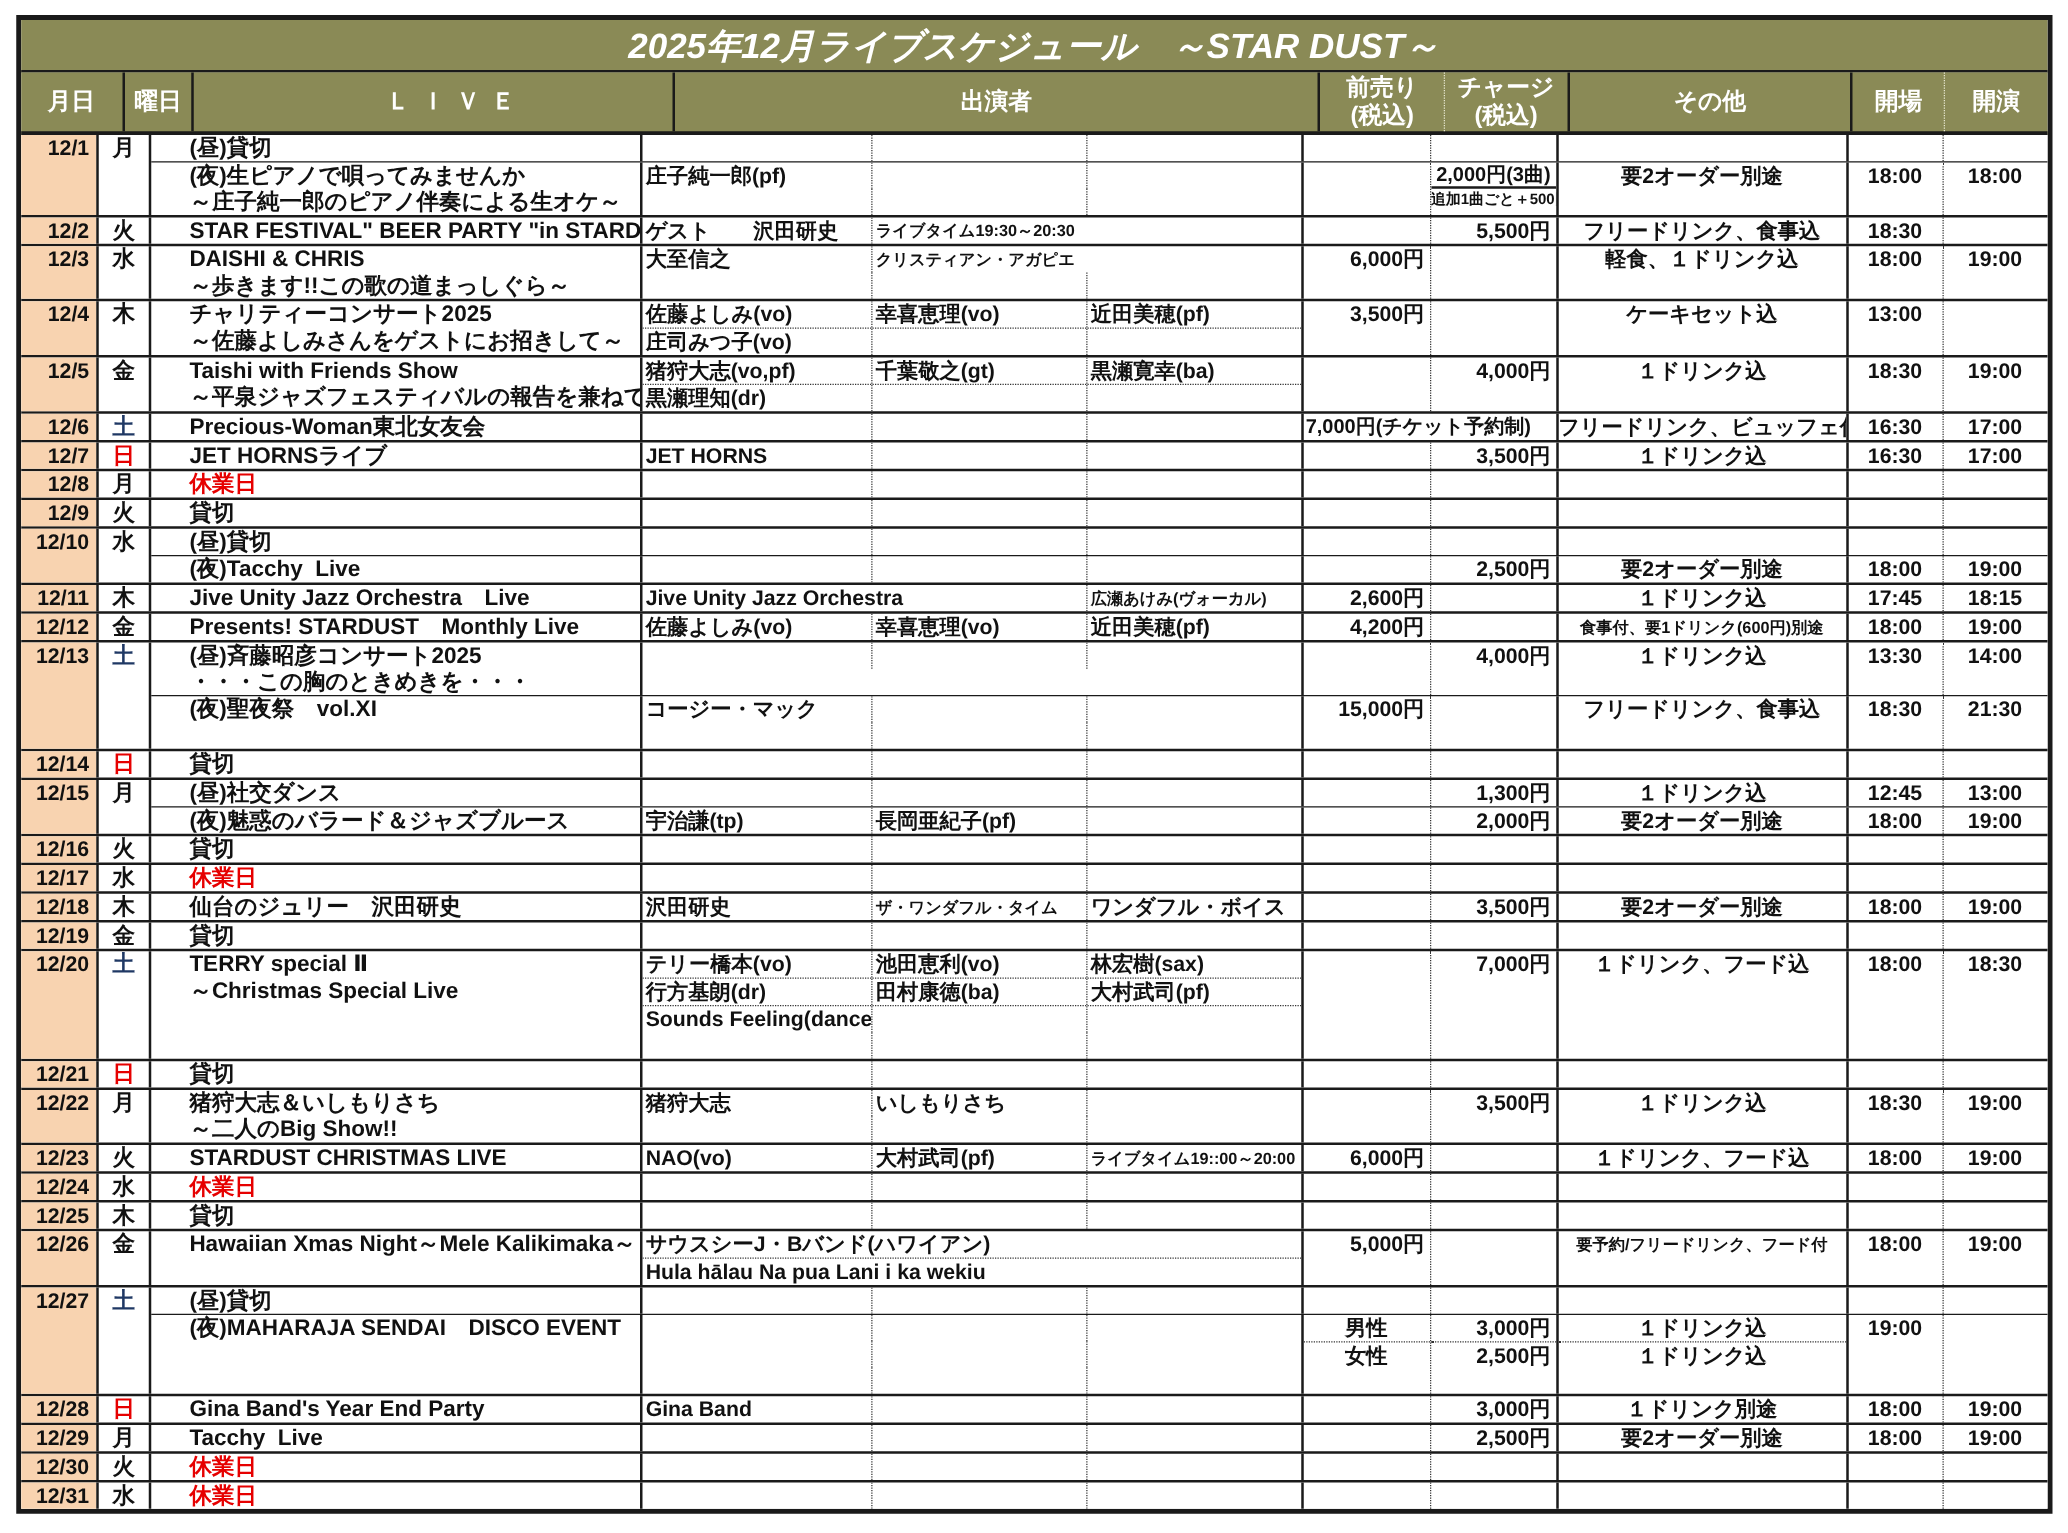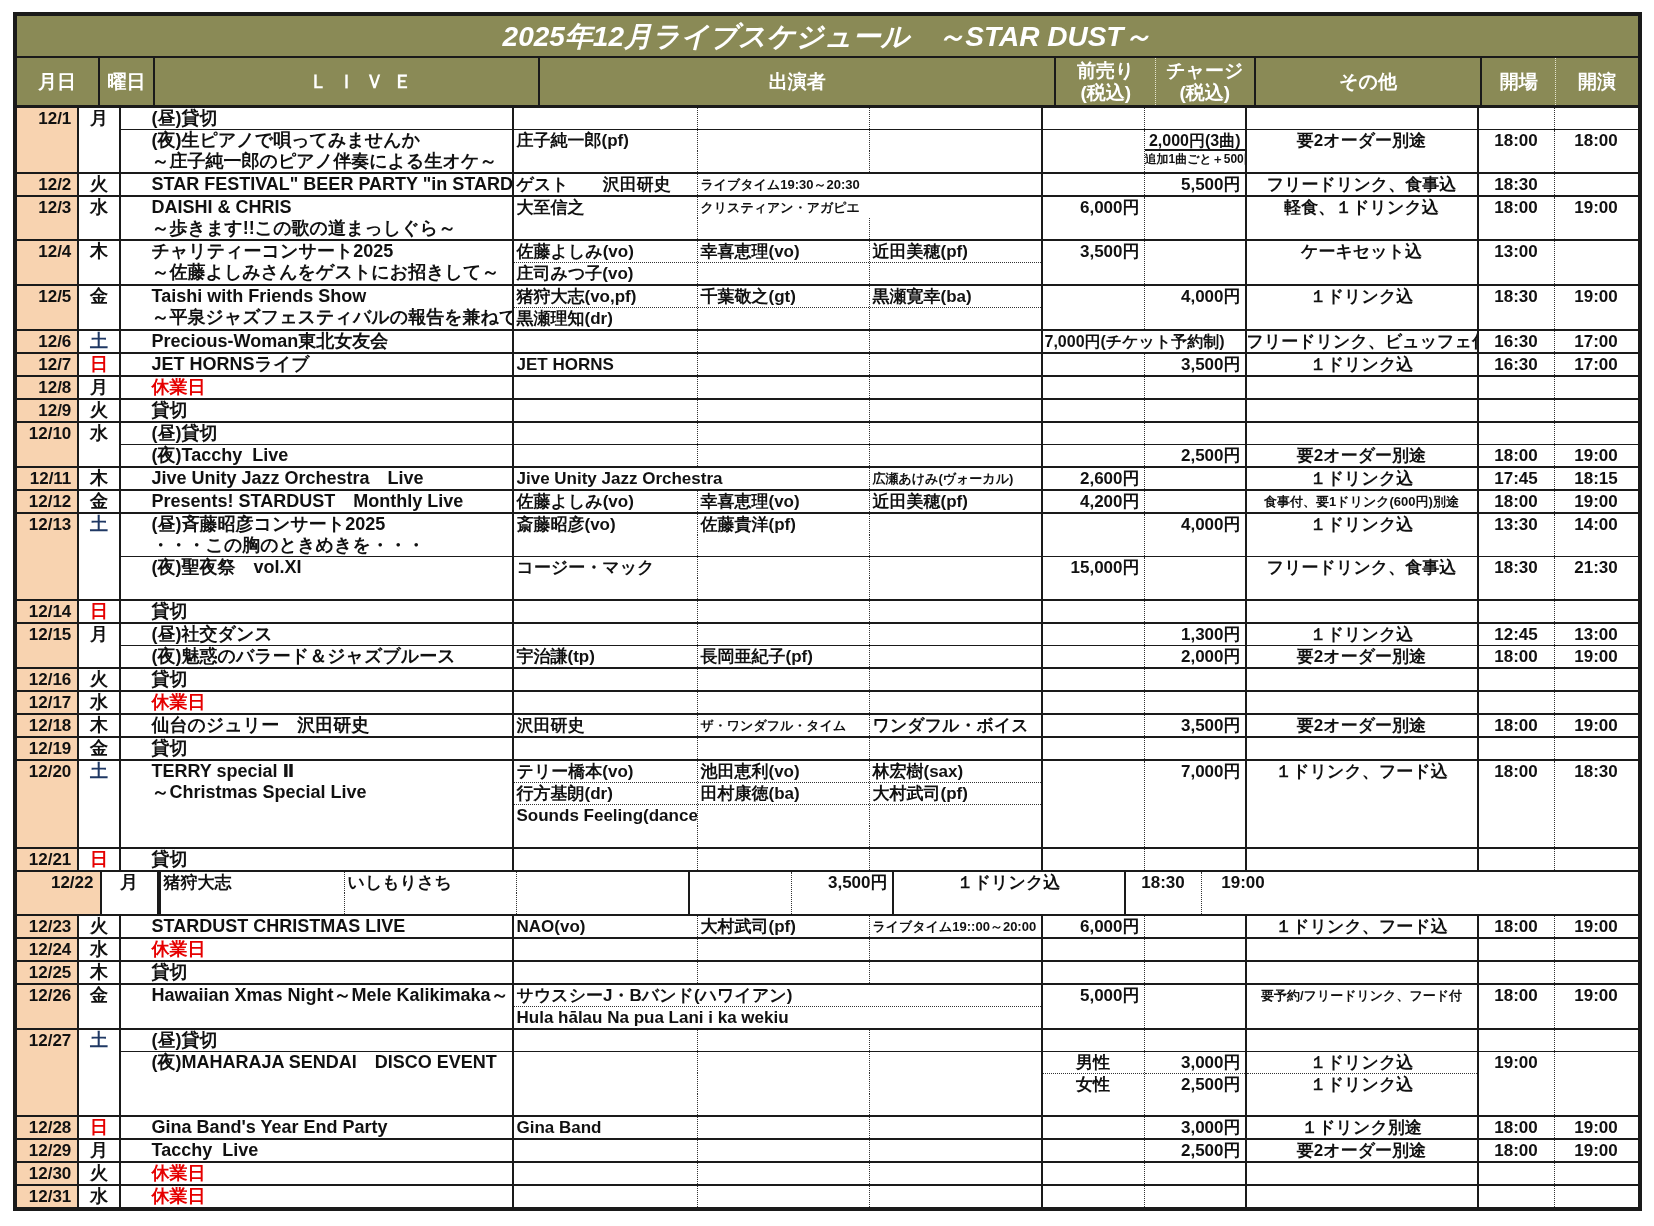--- a/index.html
+++ b/index.html
@@ -279,21 +279,21 @@
             <div class="c w-start ctr">19:00</div>
           </div>
         </div>
       </div>
       <div class="group">
         <div class="date-c w-date">12/13</div>
         <div class="day-c w-day day-sat">土</div>
         <div class="sections">
           <div class="section" style="min-height: 42px;">
             <div class="c w-live"><div class="lv">(昼)斉藤昭彦コンサート2025</div><div class="lv">・・・この胸のときめきを・・・</div></div>
-            <div class="c w-perf"><div class="prow"><div class="pc" style="width: 183px;">斎藤昭彦(vo)</div><div class="pc pdl" style="width: 172px;">佐藤貴洋(pf)</div><div class="pc pdl" style="width: 172px;"></div></div><div class="prow"><div class="pc" style="width: 183px;"></div><div class="pc pdl" style="width: 172px;"></div><div class="pc pdl" style="width: 172px;"></div></div></div>
+            <div class="c w-perf"><div class="prow"><div class="pc" style="width: 183px;"></div><div class="pc pdl" style="width: 172px;"></div><div class="pc pdl" style="width: 172px;"></div></div></div>
             <div class="c w-adv rt"></div>
             <div class="c w-chg rt">4,000円</div>
             <div class="c w-oth ctr">１ドリンク込</div>
             <div class="c w-open ctr">13:30</div>
             <div class="c w-start ctr">14:00</div>
           </div>
           <div class="section sec-top" style="min-height: 42px;">
             <div class="c w-live"><div class="lv">(夜)聖夜祭　vol.XI</div></div>
             <div class="c w-perf"><div class="prow"><div class="pc" style="width: 183px;">コージー・マック</div><div class="pc pdl" style="width: 172px;"></div><div class="pc pdl" style="width: 172px;"></div></div><div class="prow"><div class="pc" style="width: 183px;"></div><div class="pc pdl" style="width: 172px;"></div><div class="pc pdl" style="width: 172px;"></div></div></div>
             <div class="c w-adv rt">15,000円</div>
@@ -431,20 +431,21 @@
             <div class="c w-open ctr"></div>
             <div class="c w-start ctr"></div>
           </div>
         </div>
       </div>
       <div class="group">
         <div class="date-c w-date">12/22</div>
         <div class="day-c w-day">月</div>
         <div class="sections">
           <div class="section" style="min-height: 42px;">
+            <div class="c w-live"><div class="lv">猪狩大志＆いしもりさち</div><div class="lv">～二人のBig Show!!</div></div>
             <div class="c w-perf"><div class="prow"><div class="pc" style="width: 183px;">猪狩大志</div><div class="pc pdl" style="width: 172px;">いしもりさち</div><div class="pc pdl" style="width: 172px;"></div></div><div class="prow"><div class="pc" style="width: 183px;"></div><div class="pc pdl" style="width: 172px;"></div><div class="pc pdl" style="width: 172px;"></div></div></div>
             <div class="c w-adv rt"></div>
             <div class="c w-chg rt">3,500円</div>
             <div class="c w-oth ctr">１ドリンク込</div>
             <div class="c w-open ctr">18:30</div>
             <div class="c w-start ctr">19:00</div>
           </div>
         </div>
       </div>
       <div class="group">

